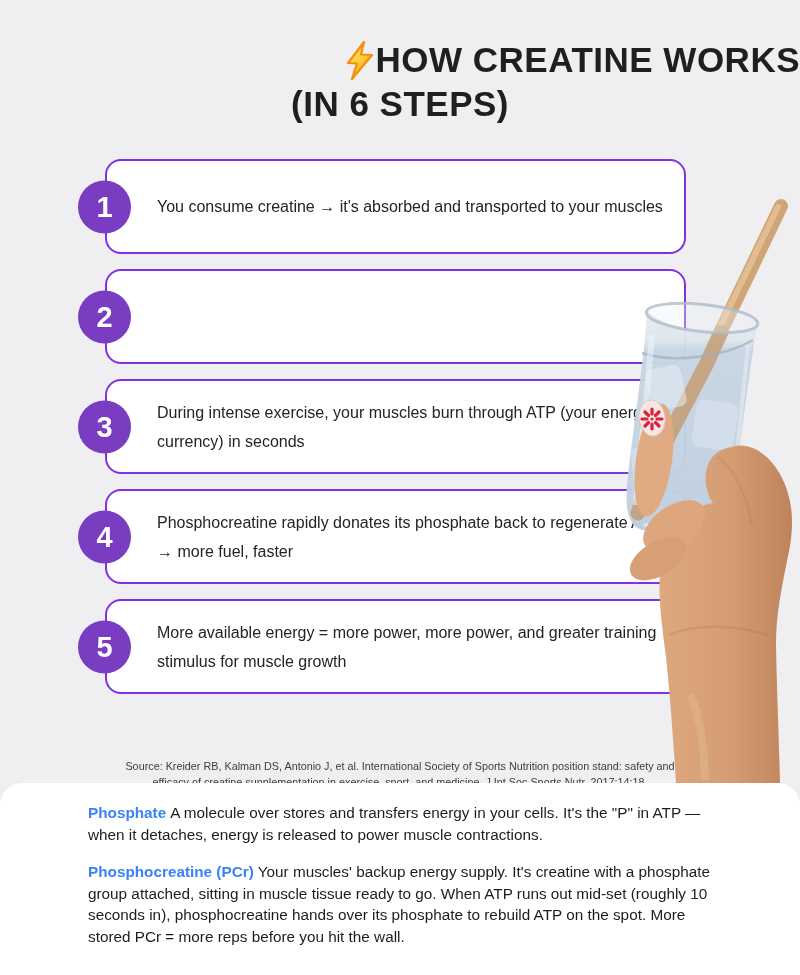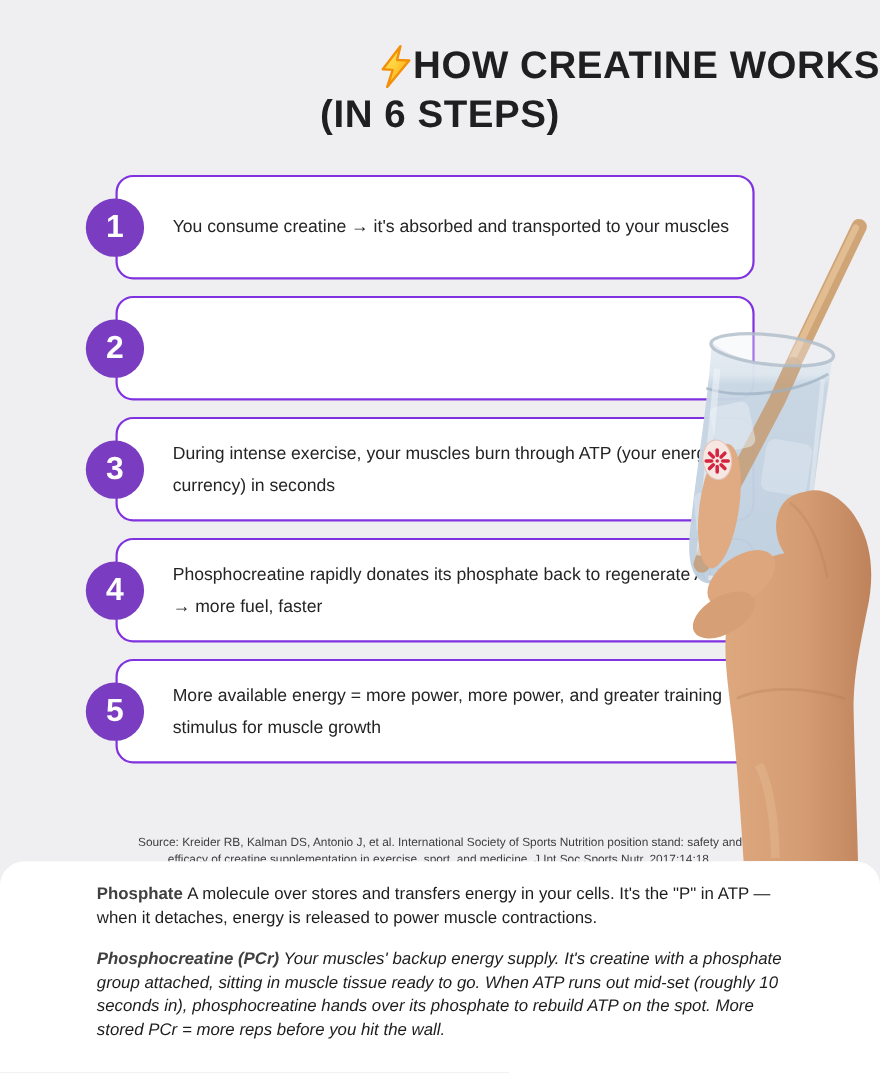--- a/index.html
+++ b/index.html
@@ -32,22 +32,22 @@
             color:#3d3d3f; z-index:1;margin-top:36px; }
 
   
   .photo { position:absolute; top:195px; right:0; width:200px; height:588px; z-index:4; }
 
   
   .glossary { position:absolute; left:0; top:783px; width:800px; height:192px;
               background:#ffffff; border-radius:22px 22px 0 0;
               padding:19px 84px 0 88px; z-index:5; }
   .glossary p { font-size:15.3px; line-height:21.5px; color:#1d1d1f; }
-  .glossary p + p { margin-top:16px;font-style:italic; }
-  .glossary .term { color:#404040; font-weight:bold; margin-right:4px;margin-top:32px; }
+  .glossary p + p { margin-top:16px; }
+  .glossary .term { color:#3b82f6; font-weight:bold; margin-right:4px;margin-top:32px; }
 </style>
 </head>
 <body>
 
 <div class="poster">
 
   <div class="header">
     <h1 class="title">
       <span class="title-line1">
         <svg class="bolt-svg" viewBox="0 0 33 39">

